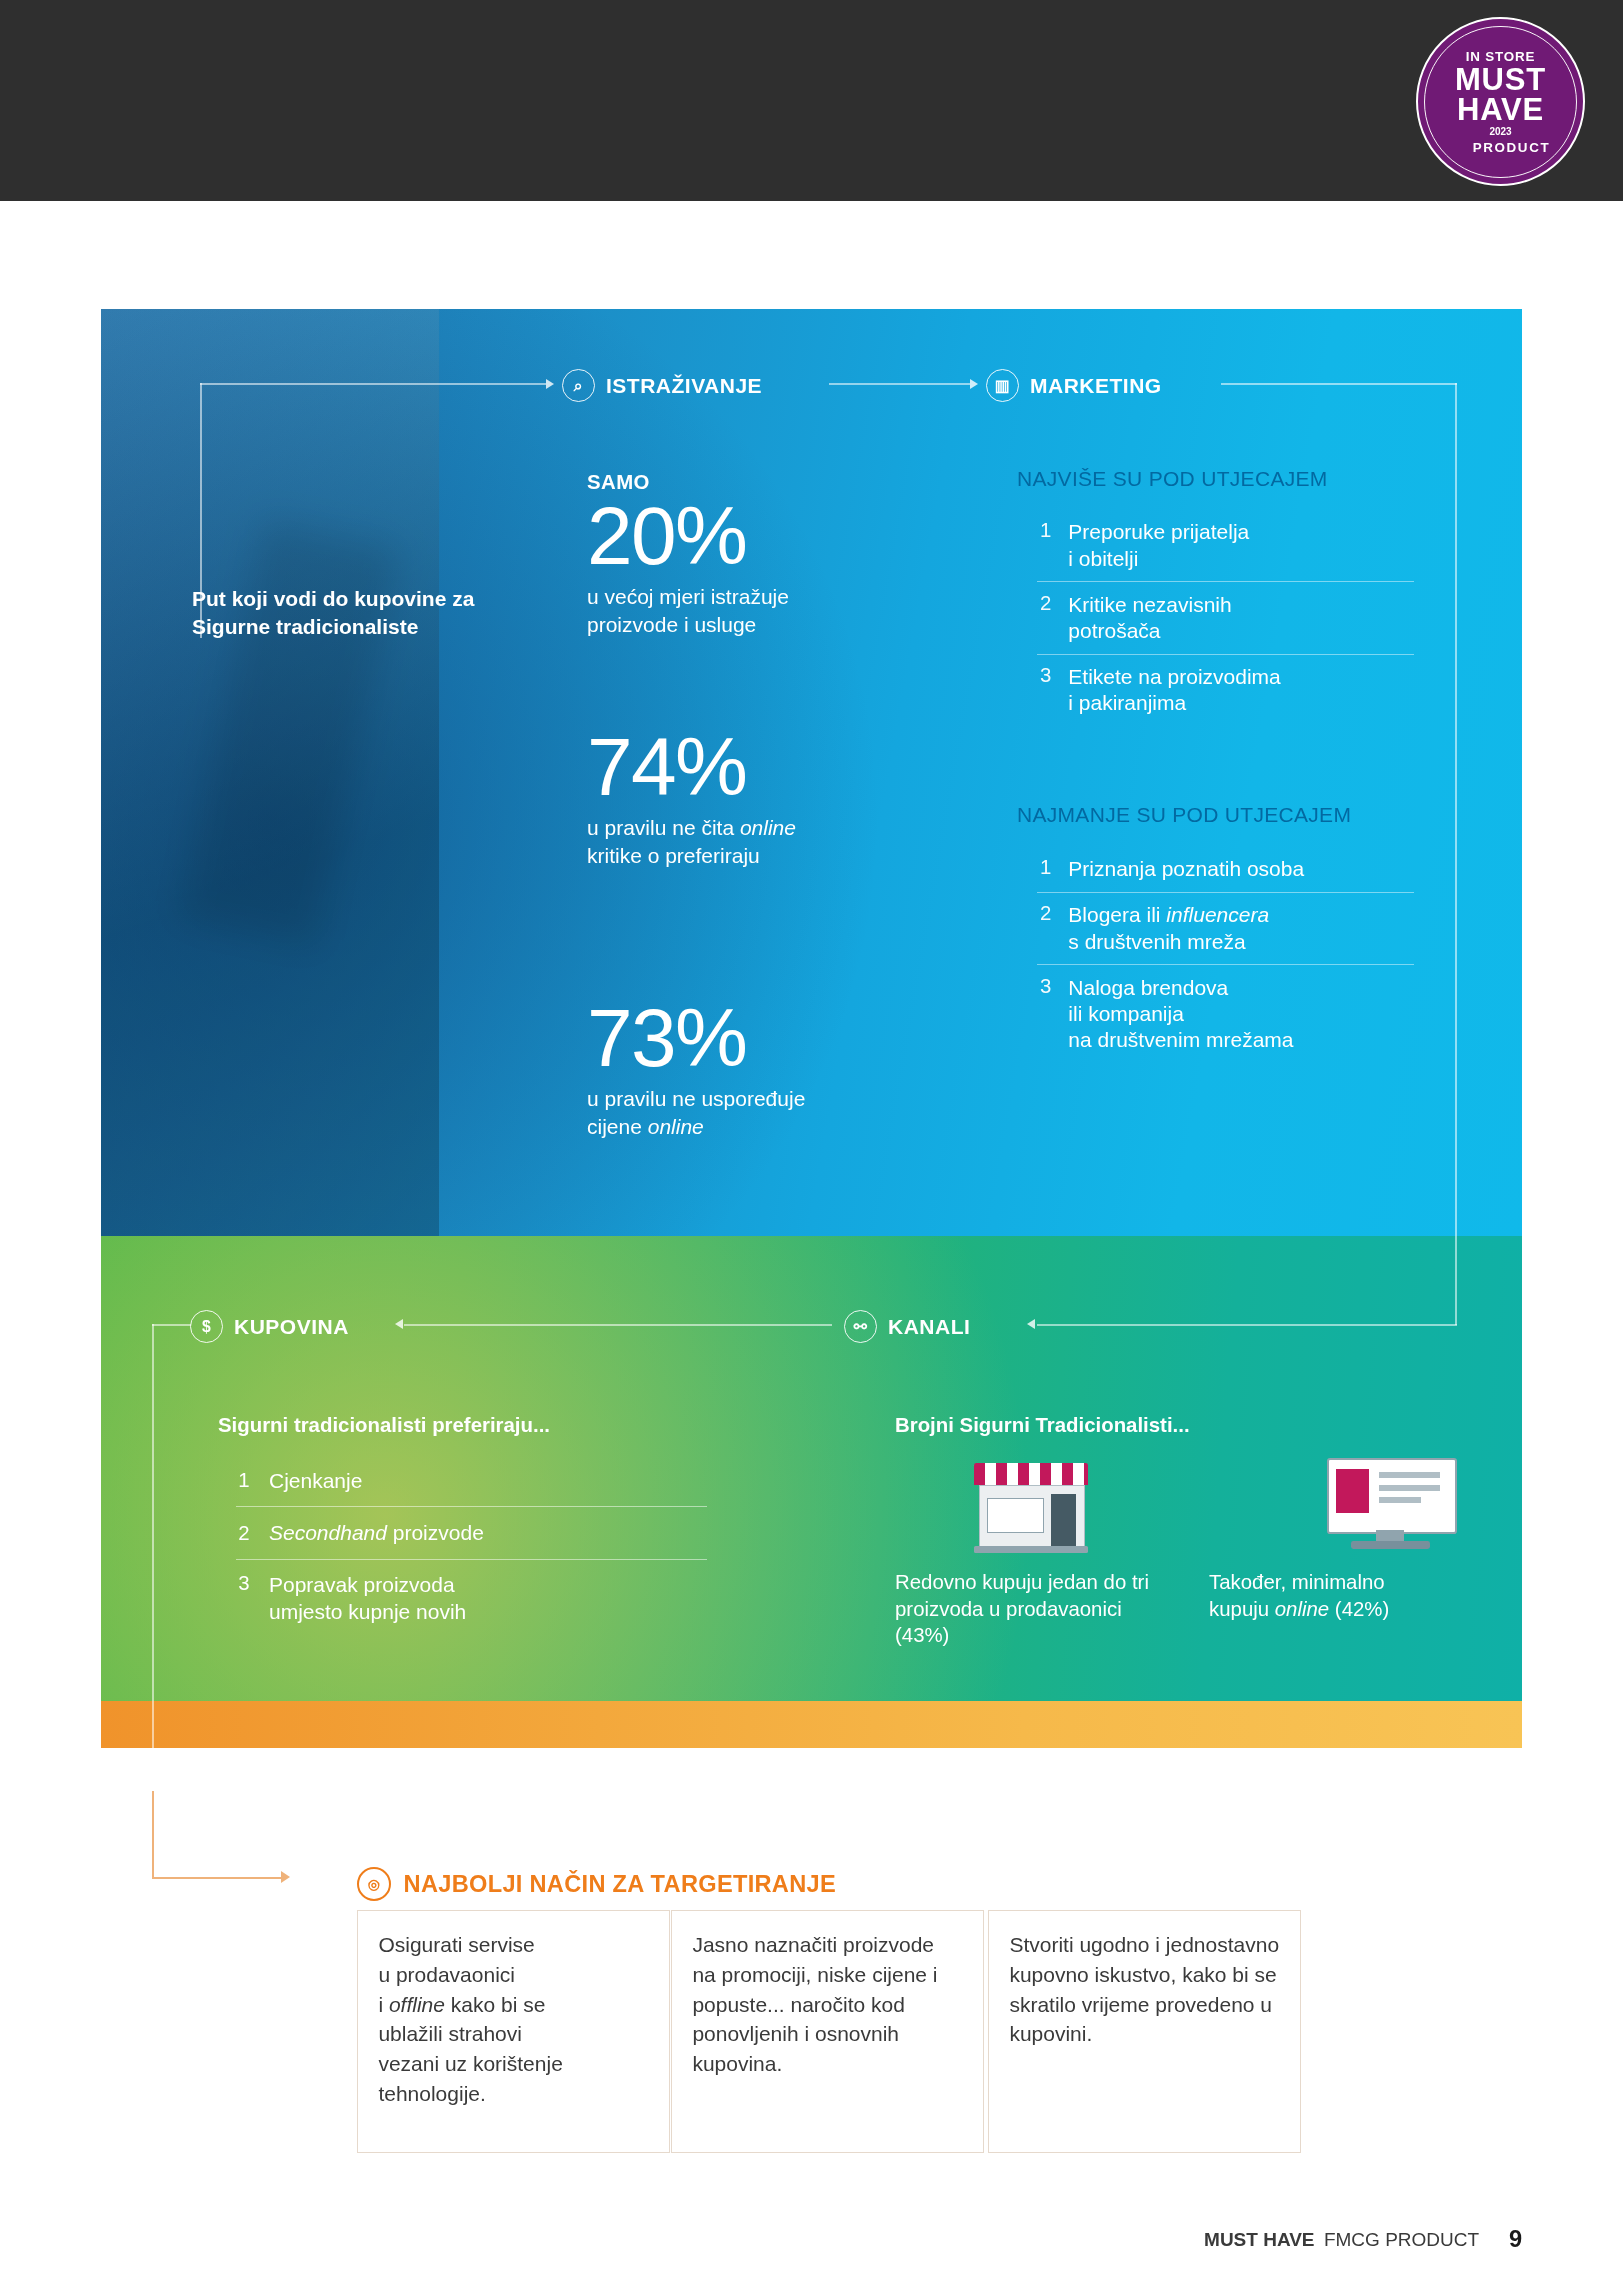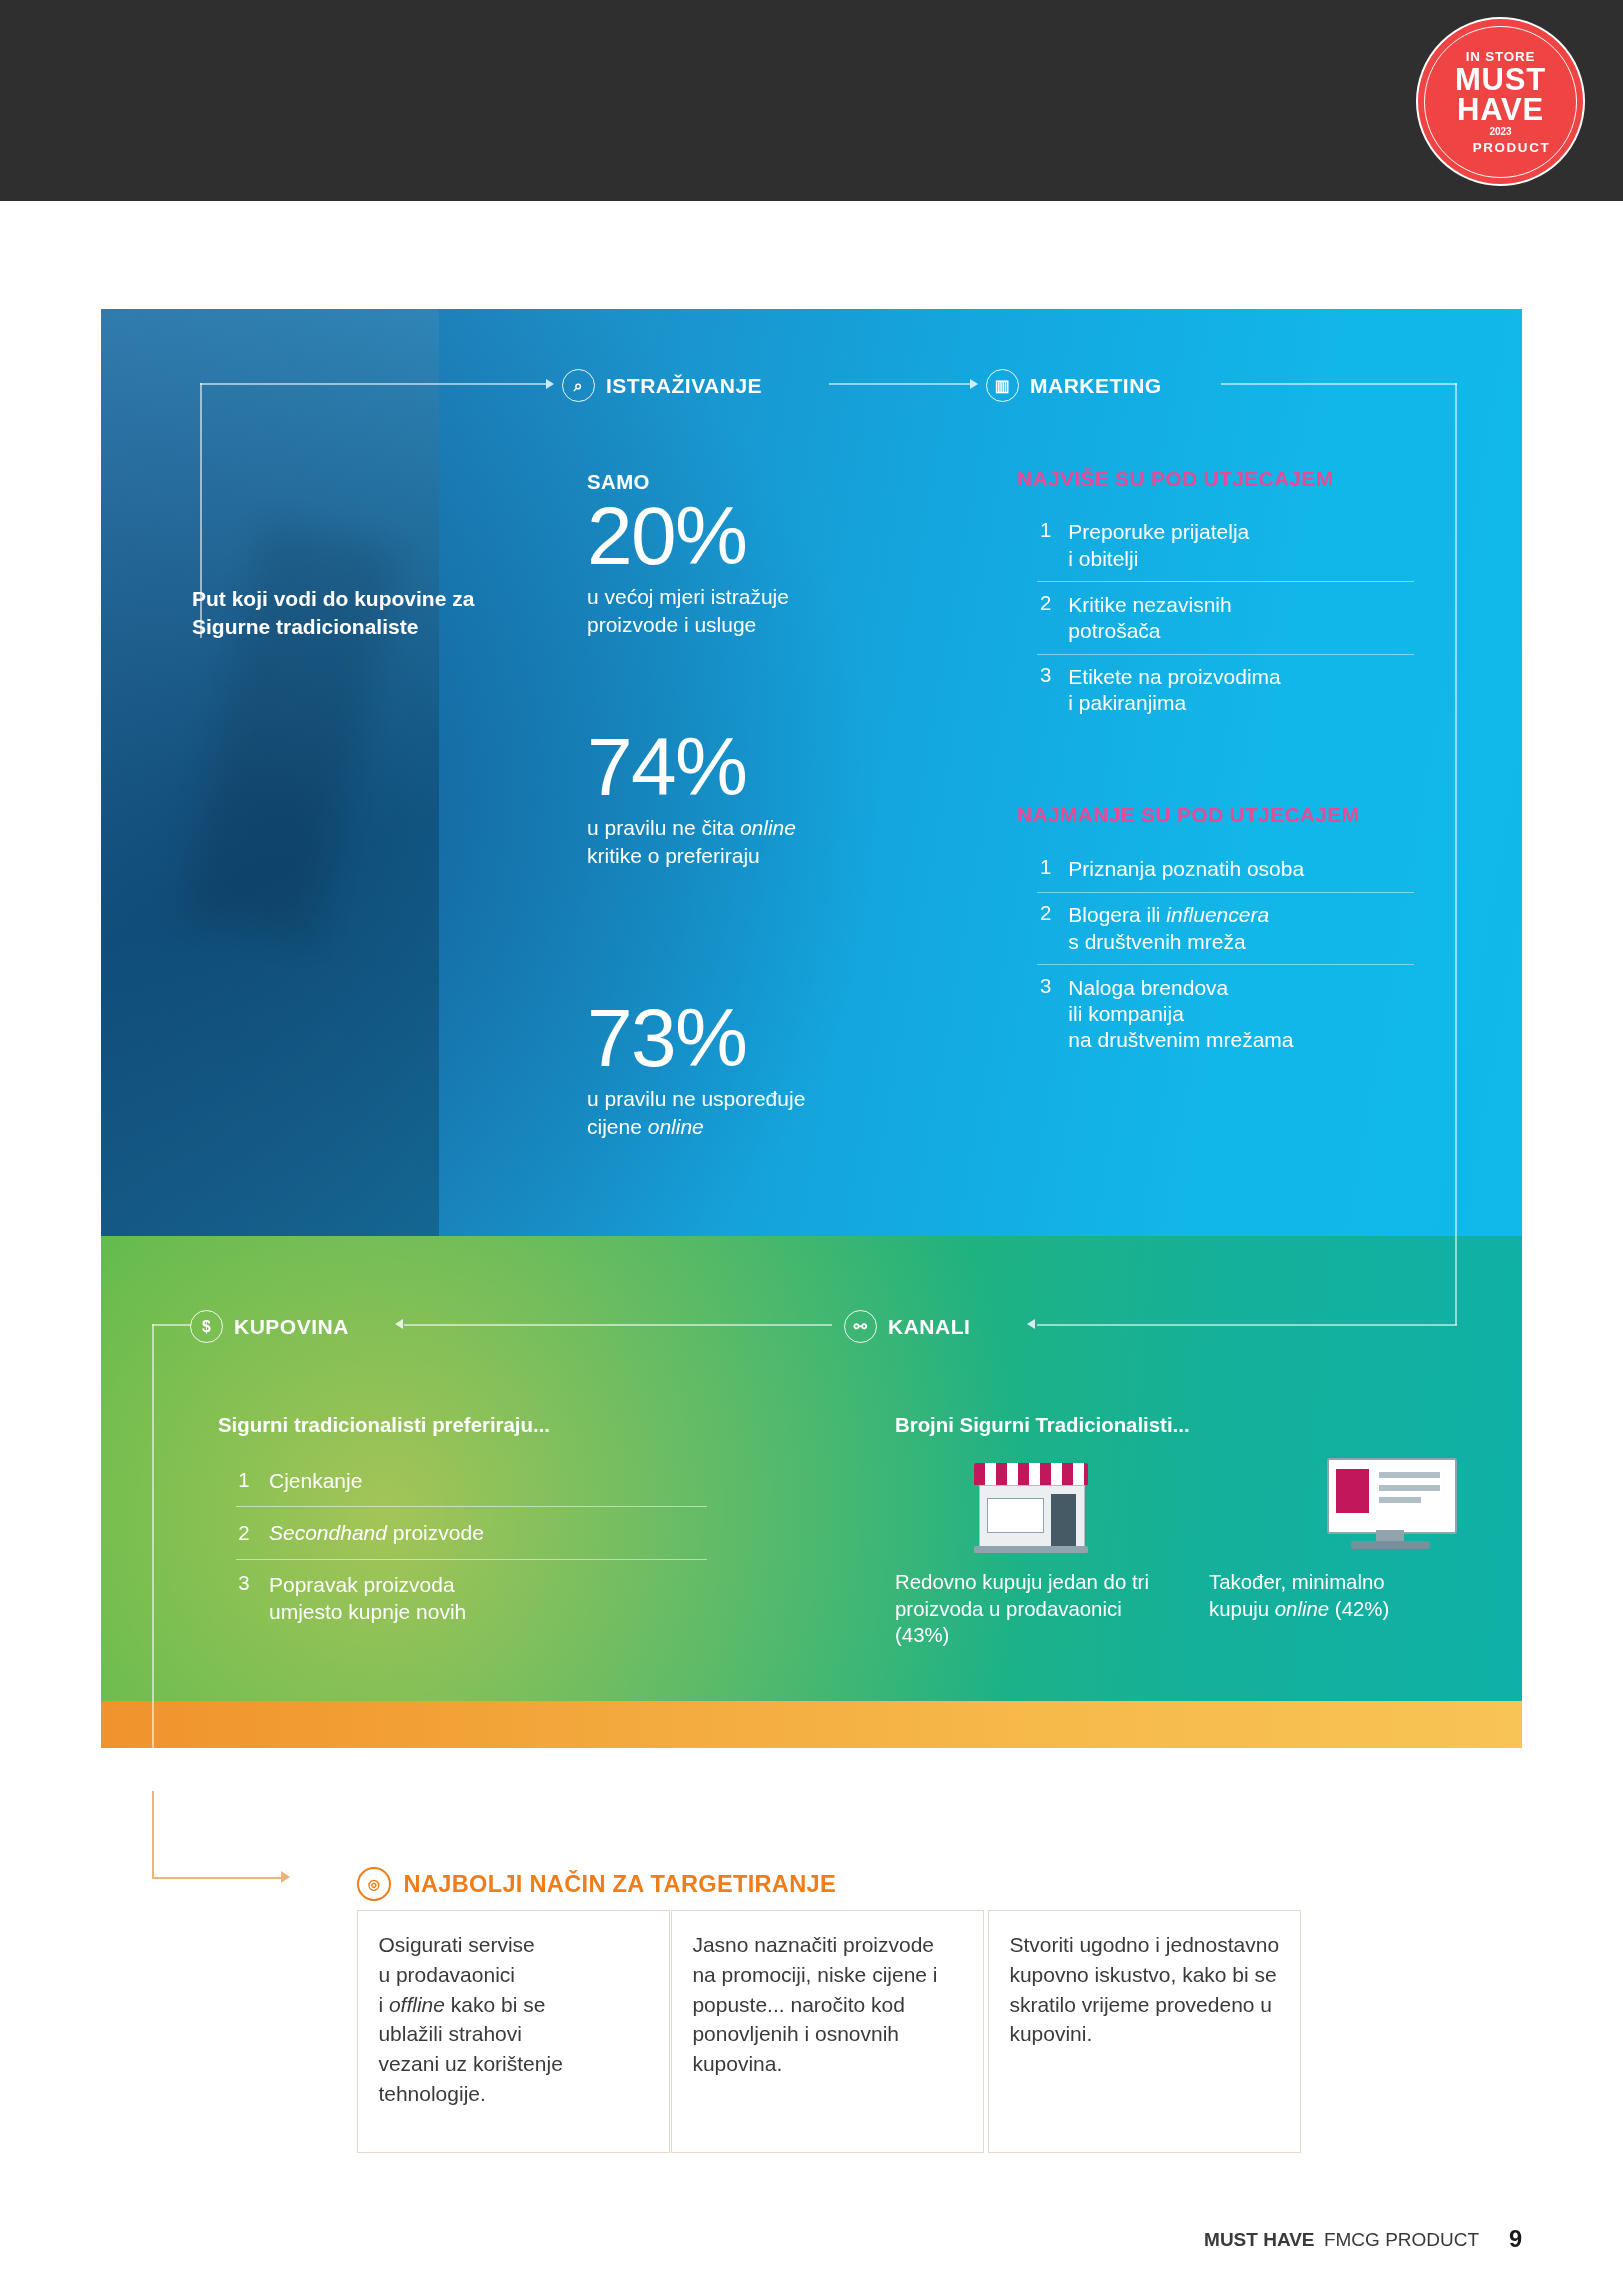--- a/index.html
+++ b/index.html
@@ -12,21 +12,21 @@
     overflow:hidden;
   }
   
   .topbar{
     position:absolute;left:0;top:0;width:1623px;height:201px;
     background:#2f2f2f;
   }
   .logo-badge{
     position:absolute;right:38px;top:17.3px;width:165px;height:165px;
     border-radius:50%;
-    background:#ef4444;
+    background:#701a75;
     border:2.4px solid #ffffff;
     color:#ffffff;
     display:flex;flex-direction:column;align-items:center;justify-content:center;
     text-align:center;
   }
   .logo-badge .ring{
     position:absolute;left:6.3px;top:6.3px;right:6.3px;bottom:6.3px;
     border:1.6px solid #ffffff;border-radius:50%;
     opacity:.95;
   }
@@ -103,21 +103,21 @@
     position:absolute;left:587px;top:471px;
     color:#ffffff;font-size:20.4px;font-weight:bold;letter-spacing:0.4px;
   }
   .bigstat{position:absolute;color:#ffffff;}
   .bigstat .num{font-size:82px;font-weight:300;line-height:1;letter-spacing:-1.6px;}
   .bigstat .cap{font-size:21px;line-height:1.3;margin-top:6.3px;font-weight:400;}
   .cap em{font-style:italic;}
 
   
   .mk-title{
-    position:absolute;color:#ec4899;font-size:21px;font-weight:bold;letter-spacing:0.3px;
+    position:absolute;color:#0369a1;font-size:21px;font-weight:normal;letter-spacing:0.3px;
   }
   .rank-list{position:absolute;width:377px;}
   .rank-row{
     display:flex;align-items:flex-start;gap:14px;
     padding:9.4px 0 9.4px 0;
     border-bottom:0.8px solid rgba(255,255,255,0.45);
     color:#ffffff;
   }
   .rank-row:last-child{border-bottom:none;}
   .rank-n{font-size:20.4px;font-weight:400;width:17.3px;flex:none;opacity:.95;text-align:center;}

